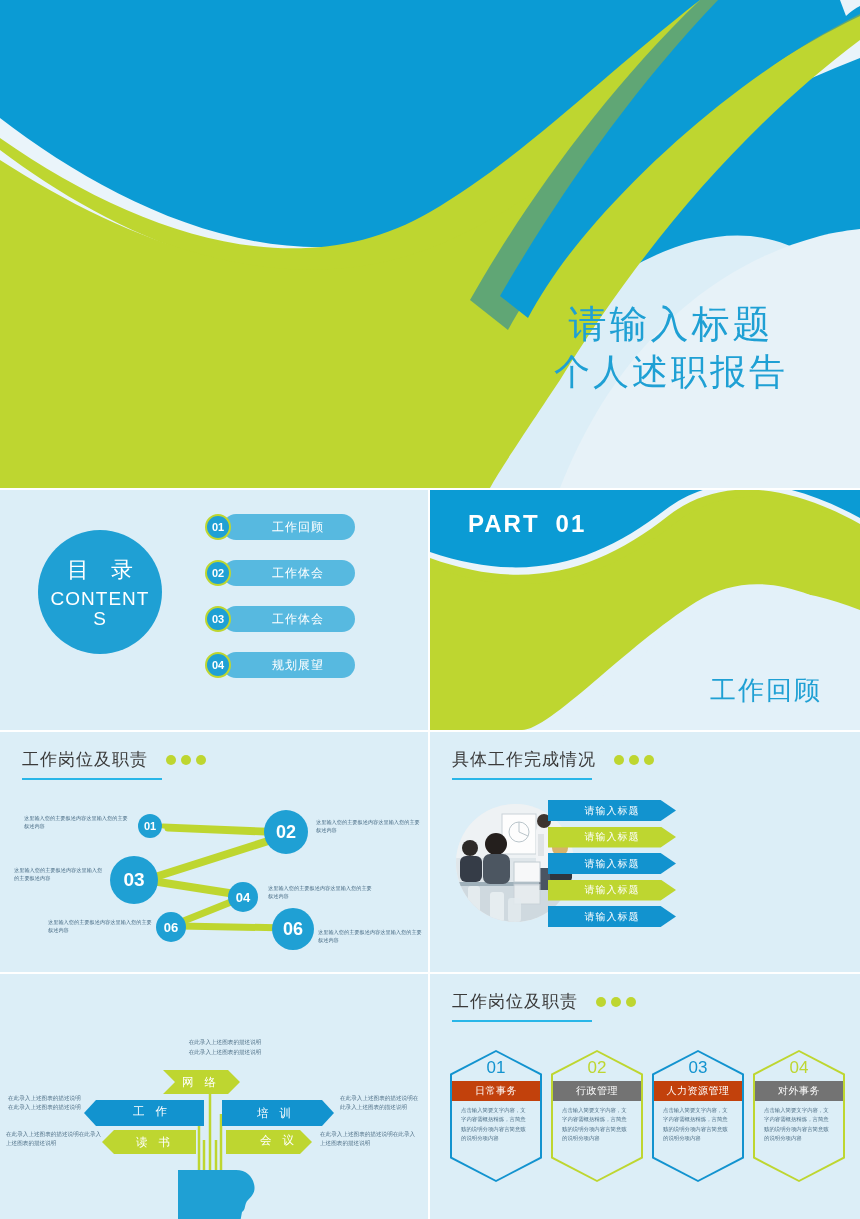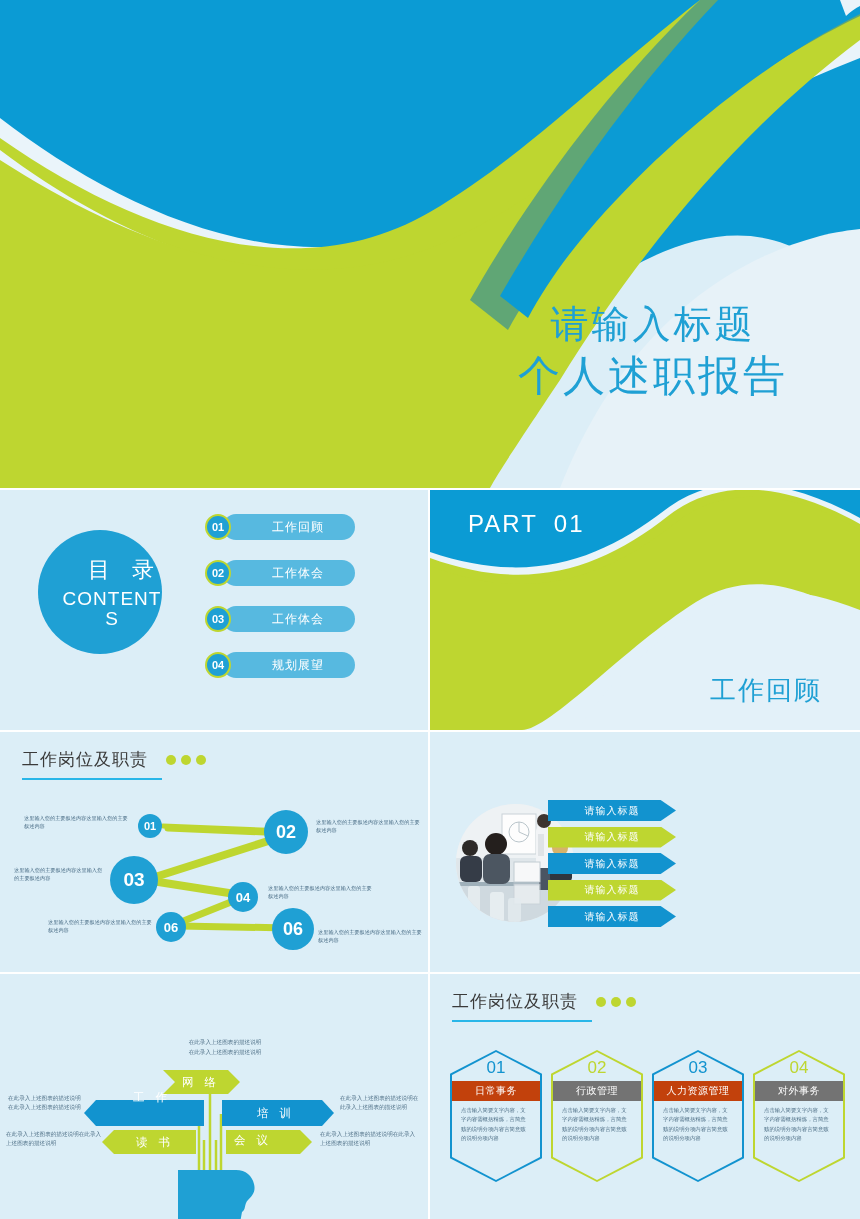--- a/index.html
+++ b/index.html
@@ -31,27 +31,27 @@
     position:absolute; left:75px; top:57px; z-index:10;
     color:#ffffff; font-size:15px; letter-spacing:1px; white-space:nowrap;
   }
   .s1 .byline .gap { display:inline-block; width:26px; }
   .s1 .maintitle {
     position:absolute; right:72px; top:300px; z-index:10;
     text-align:center; color:#1FA0D4; line-height:1.28;
     font-weight:400; letter-spacing:3px;
   }
   .s1 .maintitle .l1 { font-size:38px; }
-  .s1 .maintitle .l2 { font-size:42px; }
+  .s1 .maintitle .l2 { font-size:36px; }
 
   
   .toc-circle {
     position:absolute; left:38px; top:40px; width:124px; height:124px;
     border-radius:50%; background:#1FA0D4; color:#fff;
-    display:flex; flex-direction:column; align-items:flex-end; justify-content:center;
+    display:flex; flex-direction:column; align-items:center; justify-content:center;
   }
   .toc-circle .cn { font-size:22px; letter-spacing:8px; margin-left:8px; }
   .toc-circle .en { font-size:19px; letter-spacing:1px; line-height:1.05; margin-top:4px;
                     width:100px; text-align:center; word-break:break-all; }
   .toc-list { position:absolute; left:205px; top:24px; width:200px; }
   .toc-item { position:relative; height:26px; margin-bottom:20px; }
   .toc-item .bar {
     position:absolute; left:18px; top:0; width:132px; height:26px;
     border-radius:13px; background:#57B9E0;
     display:flex; align-items:center; justify-content:center;
@@ -62,21 +62,21 @@
     background:#1FA0D4; border:2px solid #BED630; color:#fff;
     display:flex; align-items:center; justify-content:center;
     font-size:11px; font-weight:bold; z-index:3;
   }
 
   
   .part { background:#DCEEF7; }
   .part svg.pwaves { position:absolute; left:0; top:0; width:430px; height:240px; }
   .part .plabel {
     position:absolute; left:38px; top:20px; z-index:10; color:#ffffff;
-    font-size:24px; font-weight:normal; letter-spacing:2px;
+    font-size:24px; font-weight:bold; letter-spacing:2px;
   }
   .part .plabel .sp { display:inline-block; width:16px; }
   .part .ptitle {
     position:absolute; right:38px; bottom:22px; z-index:10;
     color:#1FA0D4; font-size:26px; letter-spacing:2px;
   }
 
   
   .hdr { position:absolute; left:22px; top:16px; }
   .hdr .t { font-size:17px; color:#3A3A3A; letter-spacing:1px; display:inline-block;
@@ -271,20 +271,25 @@
     </div>
     <div class="ntext" style="left:48px; top:186px; width:104px;">这里输入您的主要叙述内容这里输入您的主要叙述内容</div>
 
     <div class="ncircle" style="left:272px; top:176px; width:42px; height:42px; font-size:18px;">
       <span>06</span>
     </div>
     <div class="ntext" style="left:318px; top:196px; width:104px;">这里输入您的主要叙述内容这里输入您的主要叙述内容</div>
   </div>
 
   <div class="slide half">
+    <div class="hdr">
+      <span class="t">具体工作完成情况</span>
+      <span class="dots"><i></i><i></i><i></i></span>
+      <div class="rule"></div>
+    </div>
 
     <div class="photo">
       <svg viewBox="0 0 118 118">
         <rect width="118" height="118" fill="#eef2f4"></rect>
         <rect x="46" y="10" width="34" height="40" fill="#fdfdfd" stroke="#c9d2d7"></rect>
         <circle cx="63" cy="28" r="10" fill="none" stroke="#b9c4ca" stroke-width="1"></circle>
         <path d="M63,18 L63,28 L72,32" stroke="#b9c4ca" fill="none" stroke-width="1"></path>
         <rect x="0" y="54" width="118" height="26" fill="#dfe6ea"></rect>
         <rect x="0" y="80" width="118" height="38" fill="#cfd9df"></rect>
         <rect x="0" y="78" width="118" height="4" fill="#9fb0ba"></rect>
@@ -365,30 +370,30 @@
       <path d="M226,156 L300,156 L312,168 L300,180 L226,180 Z" fill="#BED630"></path>
     </svg>
 
     <div class="ttop" style="left:150px; top:64px; width:150px;">
       <div>在此录入上述图表的描述说明</div>
       <div>在此录入上述图表的描述说明</div>
     </div>
 
     <div class="tlabel" style="left:166px; top:96px; width:70px; height:24px;text-align:right;">网 络</div>
 
-    <div class="tlabel" style="left:104px; top:110px; width:96px; height:26px;">工 作</div>
+    <div class="tlabel" style="left:104px; top:124px; width:96px; height:26px;">工 作</div>
     <div class="ttext" style="left:8px; top:120px; width:78px;">在此录入上述图表的描述说明在此录入上述图表的描述说明</div>
 
     <div class="tlabel" style="left:228px; top:126px; width:96px; height:26px;">培 训</div>
     <div class="ttext" style="left:340px; top:120px; width:80px;">在此录入上述图表的描述说明在此录入上述图表的描述说明</div>
 
     <div class="tlabel" style="left:114px; top:156px; width:82px; height:24px;">读 书</div>
     <div class="ttext" style="left:6px; top:156px; width:96px;">在此录入上述图表的描述说明在此录入上述图表的描述说明</div>
 
-    <div class="tlabel" style="left:214px; top:156px; width:78px; height:20px;">会 议</div>
+    <div class="tlabel" style="left:240px; top:156px; width:78px; height:20px;">会 议</div>
     <div class="ttext" style="left:320px; top:156px; width:98px;">在此录入上述图表的描述说明在此录入上述图表的描述说明</div>
   </div>
 
   <div class="slide half-b">
     <div class="hdr">
       <span class="t">工作岗位及职责</span>
       <span class="dots"><i></i><i></i><i></i></span>
       <div class="rule"></div>
     </div>
 

